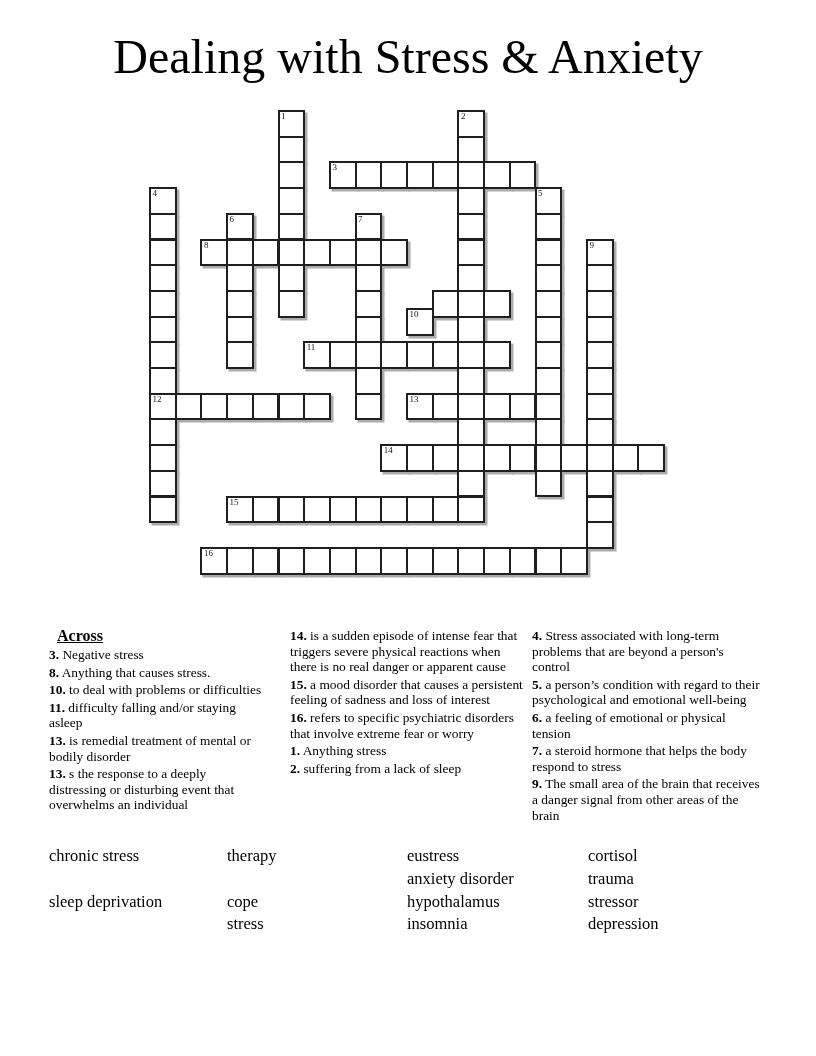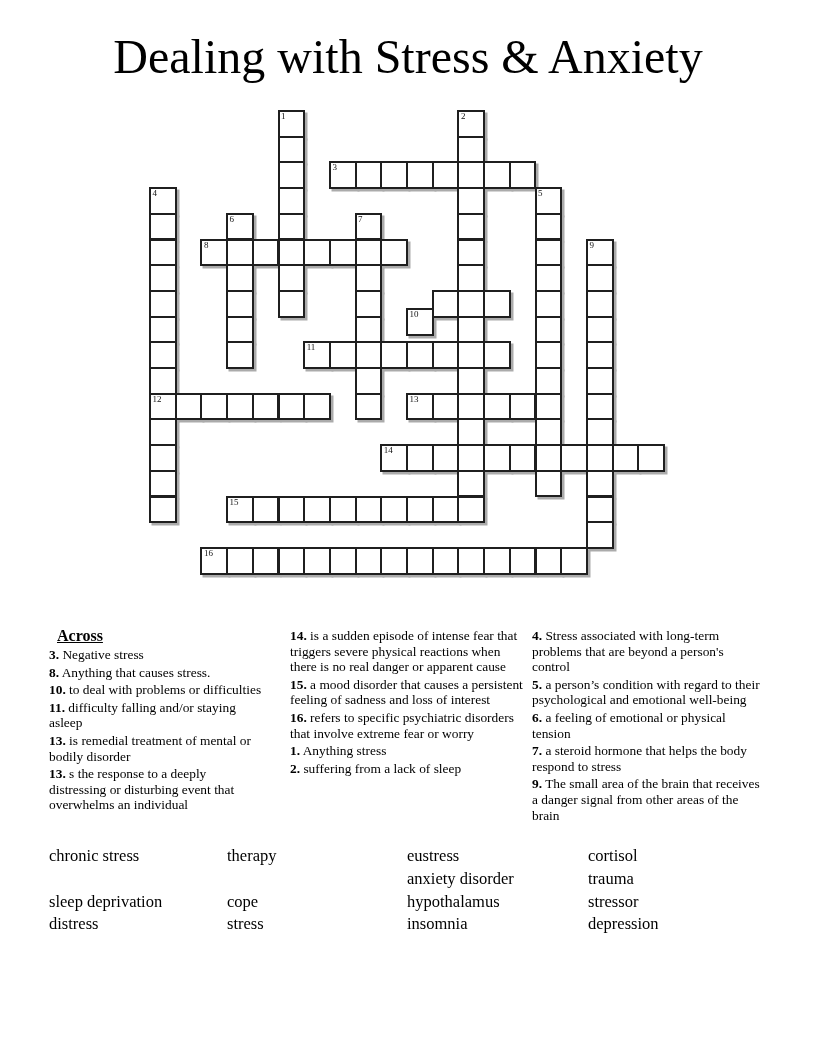--- a/index.html
+++ b/index.html
@@ -297,21 +297,20 @@
         <p class="clue"><b class="clue-num">6.</b><span> a feeling of emotional or physical tension</span></p>
         <p class="clue"><b class="clue-num">7.</b><span> a steroid hormone that helps the body respond to stress</span></p>
         <p class="clue"><b class="clue-num">9.</b><span> The small area of the brain that receives a danger signal from other areas of the brain</span></p>
       </div>
     </div>
 
   <div class="wordbank">
     <div class="wb-grid" id="wb-grid">
         <div class="wb-word" style="grid-area: 1 / 1;">chronic stress</div>
         <div class="wb-word" style="grid-area: 3 / 1;">sleep deprivation</div>
-        <div class="wb-word" style="grid-area: 4 / 1;">distress</div>
         <div class="wb-word" style="grid-area: 1 / 2;">therapy</div>
         <div class="wb-word" style="grid-area: 3 / 2;">cope</div>
         <div class="wb-word" style="grid-area: 4 / 2;">stress</div>
         <div class="wb-word" style="grid-area: 1 / 3;">eustress</div>
         <div class="wb-word" style="grid-area: 2 / 3;">anxiety disorder</div>
         <div class="wb-word" style="grid-area: 3 / 3;">hypothalamus</div>
         <div class="wb-word" style="grid-area: 4 / 3;">insomnia</div>
         <div class="wb-word" style="grid-area: 1 / 4;">cortisol</div>
         <div class="wb-word" style="grid-area: 3 / 4;">stressor</div>
         <div class="wb-word" style="grid-area: 2 / 4;">trauma</div>

